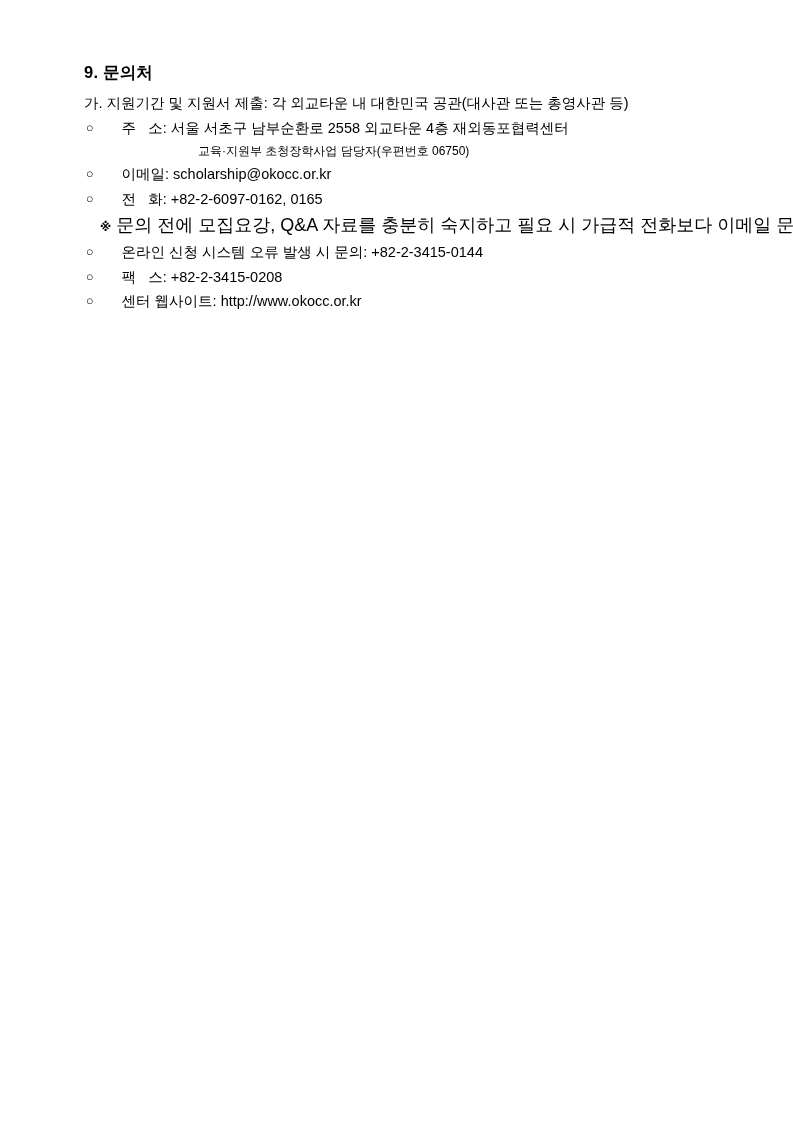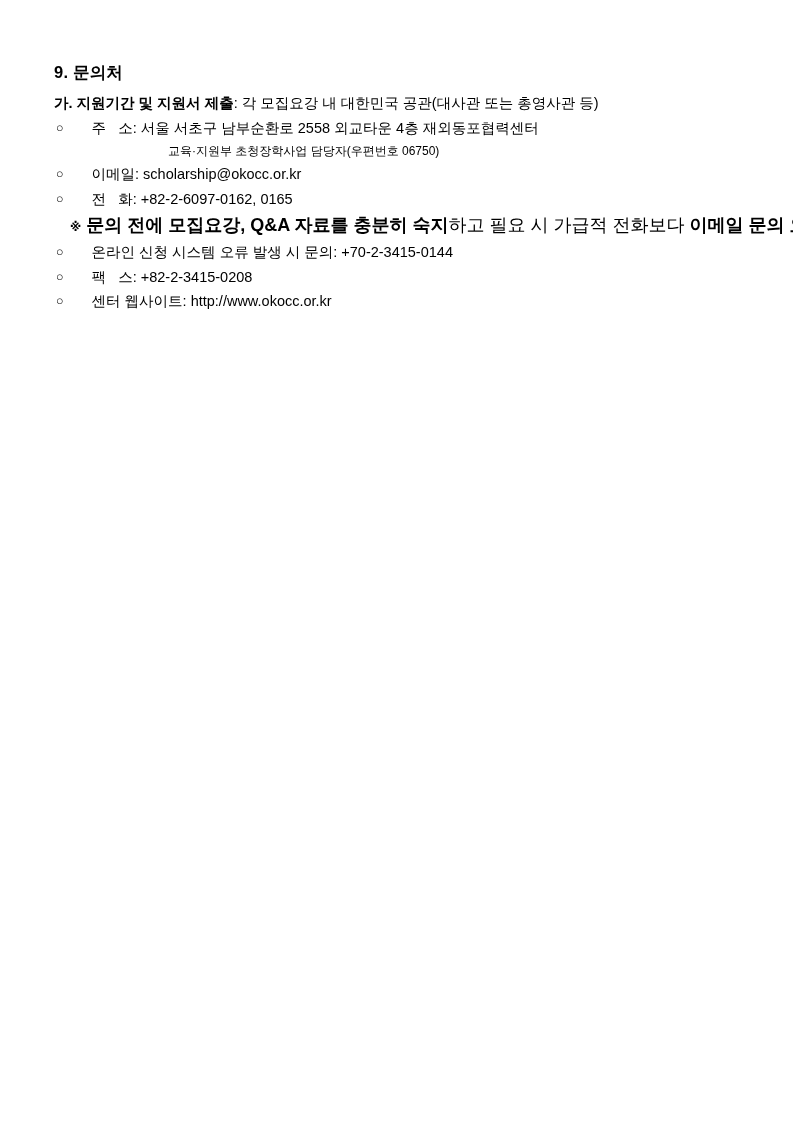--- a/index.html
+++ b/index.html
@@ -15,40 +15,40 @@
     position: relative;
     overflow: hidden;
   }
   .page {
     position: absolute;
     top: 0;
     left: 0;
     width: 793px;
     height: 887px;
     box-sizing: border-box;
-    padding: 62px 70px 0 52px;
+    padding: 62px 70px 0 82px;
   }
   .doc-title {
     font-size: 16.5px;
     font-weight: bold;
     letter-spacing: 0.2px;
     margin: 0 0 12px 0;
     padding-left: 2px;
   }
   .line {
     font-size: 14.5px;
     line-height: 1.0;
     margin: 0 0 10px 0;
     white-space: pre;
   }
   .line.item {
     padding-left: 2px;
   }
   .bold {
-    font-weight: bold;
+    font-weight: normal;
   }
   .bullet-row {
     display: flex;
     align-items: baseline;
     margin: 0 0 10px 0;
     padding-left: 4px;
   }
   .bullet-mark {
     font-size: 12.5px;
     line-height: 1;
@@ -86,21 +86,21 @@
     white-space: pre;
   }
 </style>
 </head>
 <body>
 
 <div class="page">
 
   <h1 class="doc-title">9. 문의처</h1>
 
-  <p class="line item"><span class="bold">가. 지원기간 및 지원서 제출</span><span>: </span><span>각 모집요강 내 대한민국 공관(대사관 또는 총영사관 등)</span></p>
+  <p class="line item"><span class="bold">가. 지원기간 및 지원서 제출</span><span>: </span><span>각 외교타운 내 대한민국 공관(대사관 또는 총영사관 등)</span></p>
 
 
   <div class="bullet-row">
     <span class="bullet-mark">○</span>
     <span class="bullet-text">주   소: 서울 서초구 남부순환로 2558 외교타운 4층 재외동포협력센터</span>
   </div>
 
   <p class="cont-line">교육·지원부 초청장학사업 담당자(우편번호 06750)</p>
 
   <div class="bullet-row">
@@ -113,21 +113,21 @@
     <span class="bullet-text">전   화: +82-2-6097-0162, 0165</span>
   </div>
 
   <div class="note-row">
     <span class="note-mark">※</span>
     <span class="note-text"><span class="bold">문의 전에 모집요강, Q&amp;A 자료를 충분히 숙지</span><span>하고 필요 시 가급적 전화보다 </span><span class="bold">이메일 문의 요망</span></span>
   </div>
 
   <div class="bullet-row">
     <span class="bullet-mark">○</span>
-    <span class="bullet-text">온라인 신청 시스템 오류 발생 시 문의: +70-2-3415-0144</span>
+    <span class="bullet-text">온라인 신청 시스템 오류 발생 시 문의: +82-2-3415-0144</span>
   </div>
 
   <div class="bullet-row">
     <span class="bullet-mark">○</span>
     <span class="bullet-text">팩   스: +82-2-3415-0208</span>
   </div>
 
   <div class="bullet-row">
     <span class="bullet-mark">○</span>
     <span class="bullet-text">센터 웹사이트: http://www.okocc.or.kr</span>

